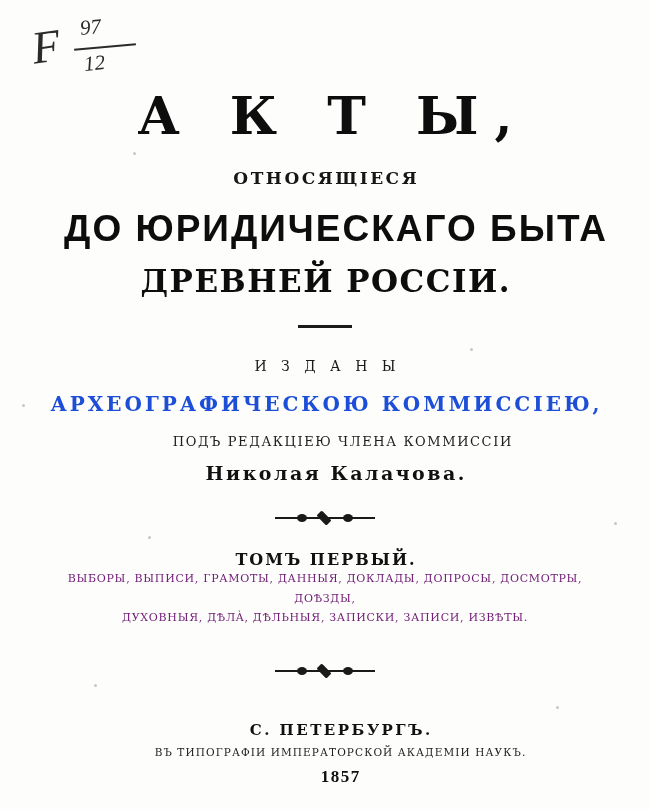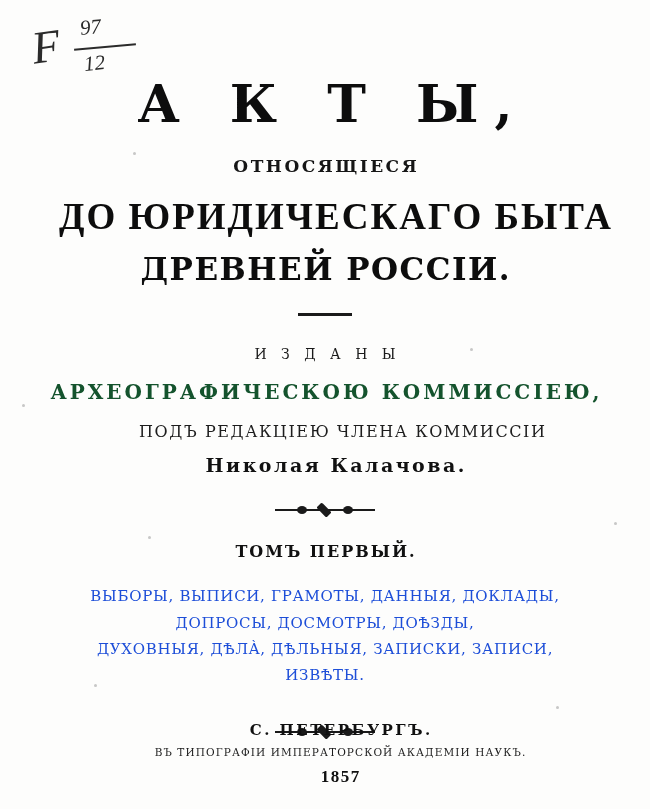--- a/index.html
+++ b/index.html
@@ -76,21 +76,21 @@
     width: 62px;
     height: 2px;
     background: #2b2b2b;
     transform: rotate(-5deg);
   }
 
   .content {
     position: absolute;
     left: 0;
     right: 0;
-    top: 0;
+    top: 12px;
     text-align: center;
   }
 
   .t-main {
     margin-top: 78px;
     font-family: "DejaVu Serif", serif;
     font-weight: 700;
     font-size: 52px;
     letter-spacing: 16px;
     text-indent: 16px;
@@ -103,21 +103,21 @@
     font-family: "DejaVu Serif", serif;
     font-weight: 700;
     font-size: 17px;
     letter-spacing: 2.5px;
     text-indent: 2.5px;
     color: #161616;
   }
 
   .t-big {
     margin-top: 22px;
-    font-family: Liberation Serif, serif;
+    font-family: Liberation Sans, sans-serif;
     font-weight: 700;
     font-size: 37px;
     letter-spacing: 2px;
     text-indent: 2px;
     line-height: 1.05;
     color: #0d0d0d;
     margin-left: 20px;
   }
 
   .t-big2 {
@@ -147,27 +147,27 @@
     color: #1a1a1a;
   }
 
   .t-commission {
     margin-top: 18px;
     font-family: "DejaVu Serif", serif;
     font-weight: 700;
     font-size: 20px;
     letter-spacing: 3px;
     text-indent: 3px;
-    color: #14532d;
+    color: #1d4ed8;
   }
 
   .t-editor-line {
     margin-top: 18px;
     font-family: "DejaVu Serif", serif;
-    font-size: 16px;
+    font-size: 13px;
     letter-spacing: 1.6px;
     text-indent: 1.6px;
     color: #1d1d1d;
     margin-left: 34px;
   }
 
   .t-editor-name {
     margin-top: 13px;
     font-family: "DejaVu Serif", serif;
     font-weight: 700;
@@ -217,27 +217,27 @@
     margin-top: 24px;
     font-family: "DejaVu Serif", serif;
     font-weight: 700;
     font-size: 16px;
     letter-spacing: 2px;
     text-indent: 2px;
     color: #111111;
   }
 
   .t-contents {
-    margin: 22px auto 0 auto;
+    margin: 0 auto 0 auto;
     width: 540px;
     font-family: "DejaVu Serif", serif;
-    font-size: 15px;
+    font-size: 11px;
     letter-spacing: .7px;
     line-height: 1.75;
-    color: #1d4ed8;
+    color: #701a75;
   }
 
   .ornament2 {
     margin: 36px auto 0 auto;
   }
 
   .imprint-block {
     position: absolute;
     left: 0;
     right: 0;

